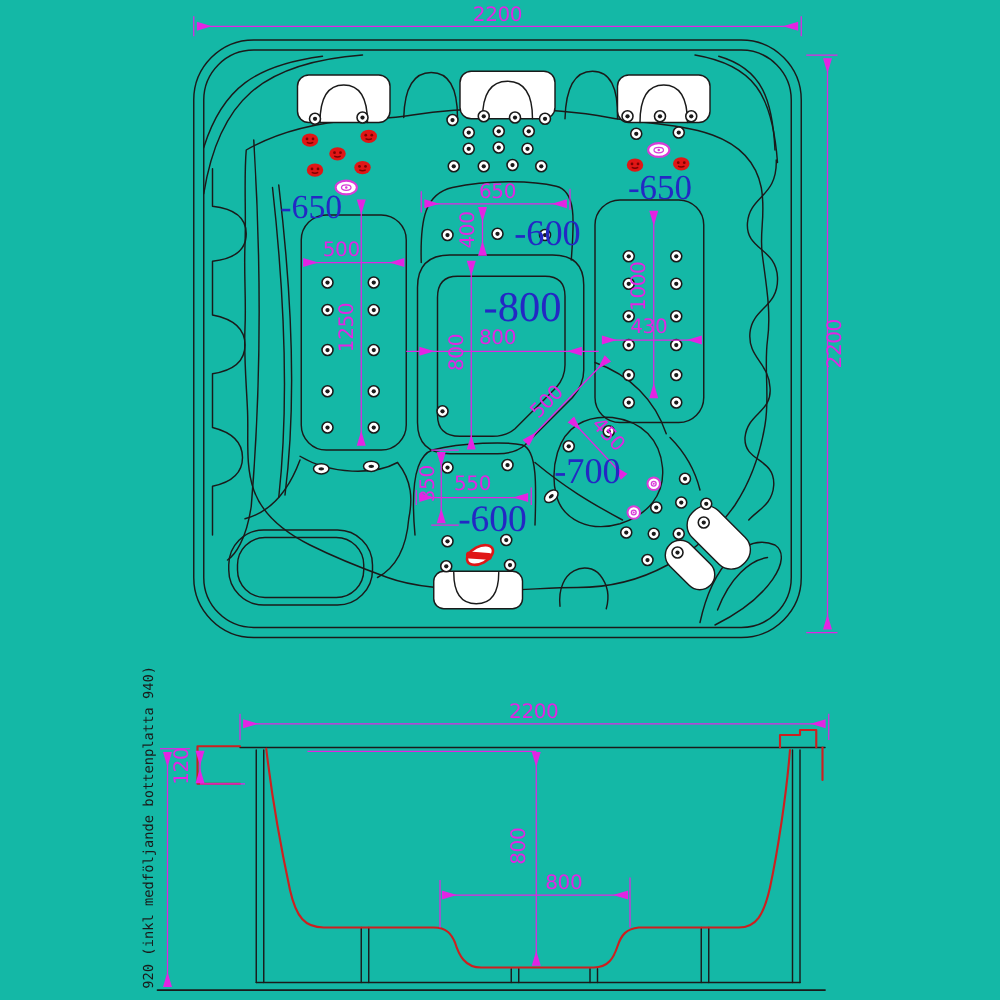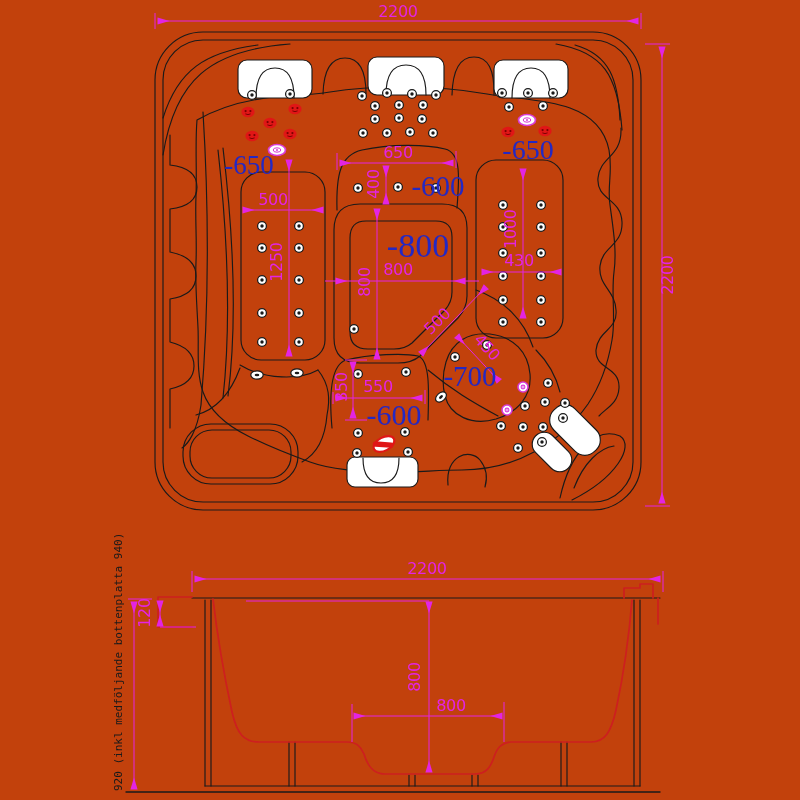--- a/index.html
+++ b/index.html
@@ -1,16 +1,16 @@
 <!DOCTYPE html>
 <html><head>
 <meta charset="utf-8">
 <style>
   html,body{margin:0;padding:0;background:#ffffff;}
-  .frame{position:relative;width:800px;height:800px;background:#c2410c;overflow:hidden;
+  .frame{position:relative;width:800px;height:800px;background:#14b8a6;overflow:hidden;
          font-family:"DejaVu Sans",sans-serif;}
   svg{position:absolute;left:0;top:0;}
   .k{stroke:#1a1a1a;stroke-width:1.15;fill:none;stroke-linejoin:round;stroke-linecap:round;}
   .kf{stroke:#1a1a1a;stroke-width:1.15;fill:#fff;stroke-linejoin:round;}
   .dim{stroke:#e324e3;stroke-width:1;fill:none;}
   .dima{marker-start:url(#ar);marker-end:url(#ar);}
   .red{stroke:#cd1f1f;stroke-width:1.7;fill:none;stroke-linejoin:round;stroke-linecap:round;}
   .dt{font-family:"DejaVu Sans",sans-serif;font-size:16px;fill:#e324e3;
       text-anchor:middle;letter-spacing:-0.3px;}
   .depth{font-family:"Liberation Serif","DejaVu Serif",serif;fill:#2328c4;text-anchor:middle;}

